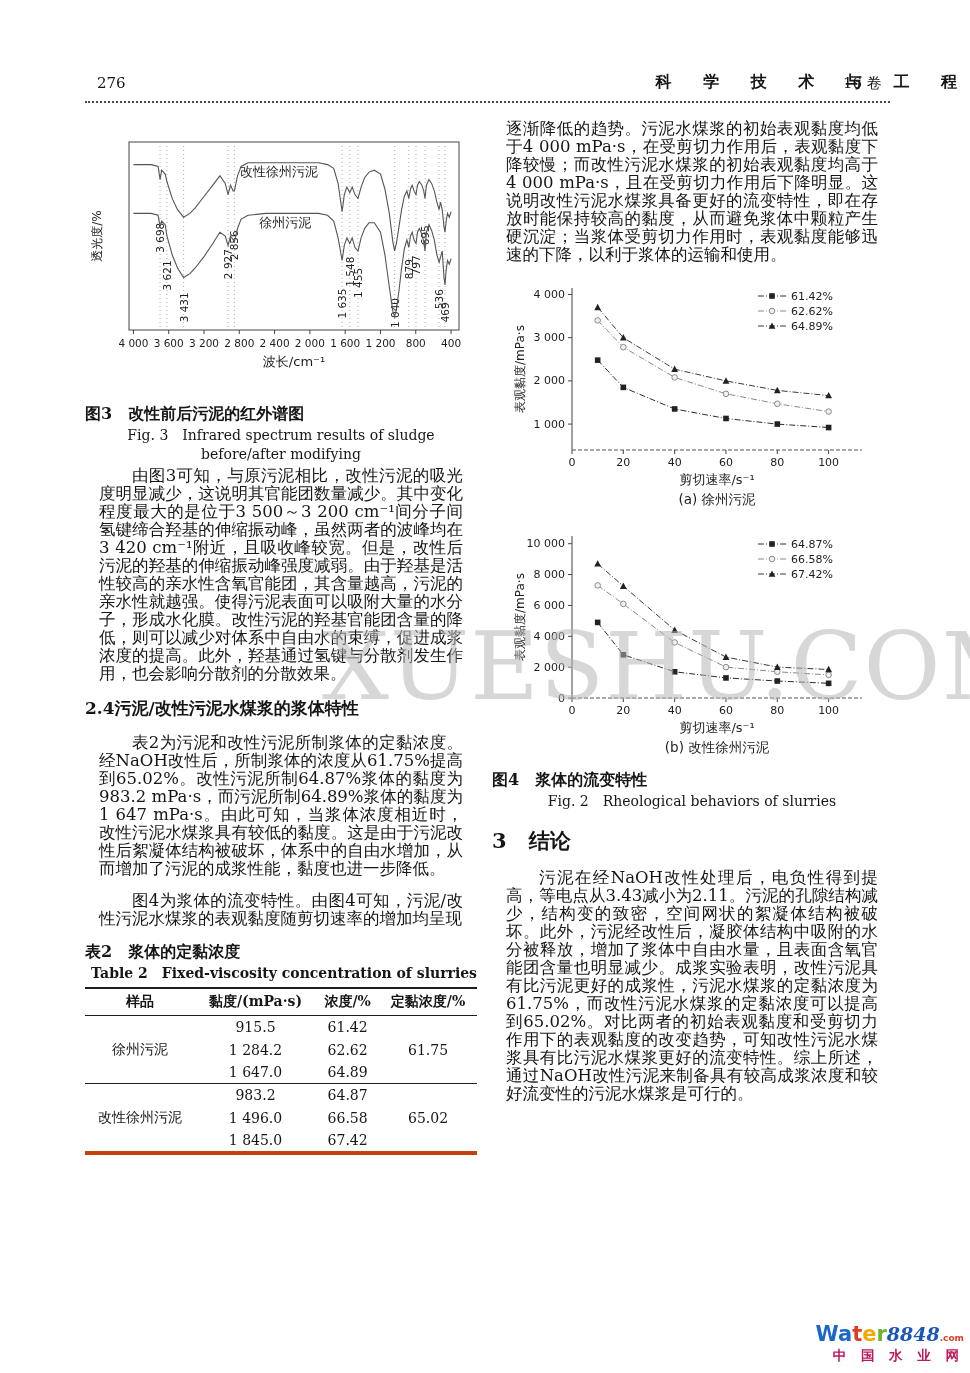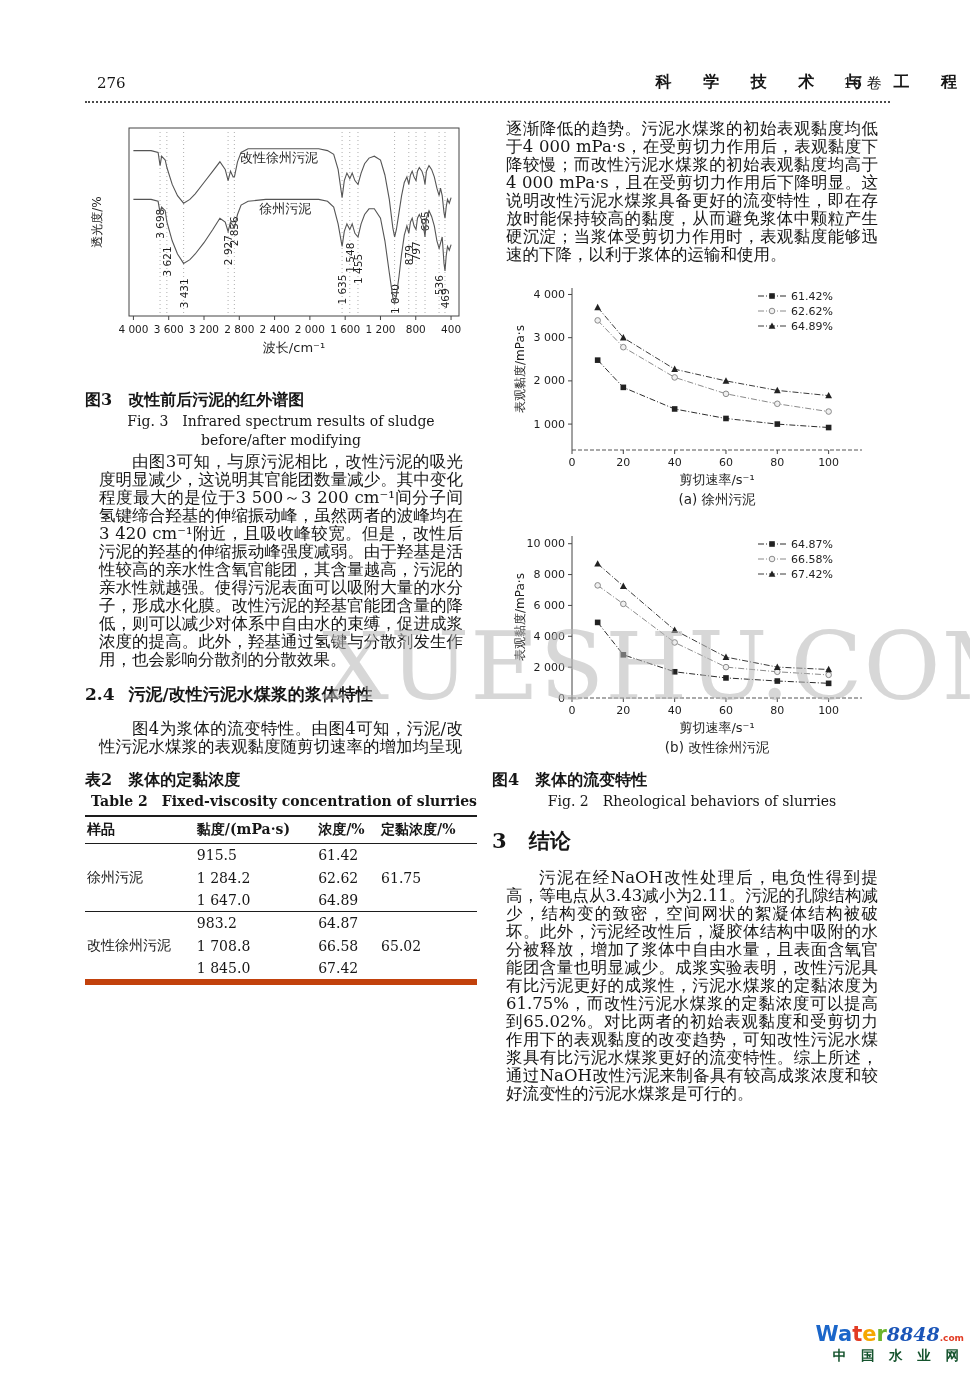--- a/index.html
+++ b/index.html
@@ -5,35 +5,35 @@
   html,body{margin:0;padding:0;background:#e8e8e8;}
   .page{position:relative;width:970px;height:1373px;background:#ffffff;overflow:hidden;
         font-family:"DejaVu Serif","Liberation Serif",serif;color:#161616;margin:0 auto;}
   
   .hdr-pagenum{position:absolute;left:97px;top:74px;font-size:15px;}
   .hdr-title{position:absolute;left:0;top:72px;width:100%;text-align:right;
              font-size:16px;font-weight:600;letter-spacing:13px;}
   .hdr-vol{position:absolute;left:843px;top:74px;font-size:15px;}
   .hdr-rule{position:absolute;left:85px;top:101px;width:805px;border-top:2px dotted #4a4a4a;}
   
-  .col-left{position:absolute;left:85px;top:114px;width:392px;}
+  .col-left{position:absolute;left:85px;top:128px;width:392px;}
   .col-right{position:absolute;left:492px;top:106px;width:400px;}
   .para{font-size:16.5px;line-height:18px;text-align:justify;margin:14px;}
   .indent{text-indent:2em;}
   .cap-cn{font-size:16px;font-weight:bold;text-align:left;margin:4px 0 2px 0;}
   .cap-en{font-size:14px;text-align:center;margin:1px 0;}
   .sec-small{font-size:17px;font-weight:bold;margin:8px 0 6px 0;}
-  .sec-small .num{margin-right:14px;}
+  .sec-small .num{}
   .sec-big{font-size:21px;font-weight:bold;margin:16px 0 12px 0;}
   .sec-big .num{margin-right:22px;}
   .chart-box{margin:6px 0 0 2px;}
   .chart-box-r{margin:8px 0 0 14px;}
   
-  .t2{width:100%;border-collapse:collapse;font-size:14px;text-align:left;
-      border-top:2px solid #1d1d1d;border-bottom:6px solid #c2410c;margin-top:4px;}
+  .t2{width:100%;border-collapse:collapse;font-size:14px;text-align:center;
+      border-top:2px solid #1d1d1d;border-bottom:4px solid #c2410c;margin-top:4px;}
   .t2 th{font-weight:bold;border-bottom:1px solid #1d1d1d;padding:4px 2px;font-size:14px;}
   .t2 td{padding:3.2px 2px;}
   .t2 tr.group-sep td{border-top:1px solid #1d1d1d;}
   
   .watermark{position:absolute;left:322px;top:620px;font-size:94px;line-height:1;
              color:#b7b7b7;opacity:0.55;font-family:"DejaVu Serif",serif;
              letter-spacing:1px;z-index:40;pointer-events:none;white-space:nowrap;}
   
   .logo{position:absolute;right:6px;bottom:8px;width:150px;text-align:right;z-index:50;
         font-family:"DejaVu Sans","Liberation Sans",sans-serif;margin-top:16px;}
@@ -112,20 +112,21 @@
           <text x="207" y="232" font-size="13" fill="#1d1d1d" text-anchor="middle">波长/cm⁻¹</text>
           <text x="14" y="102" font-size="12" fill="#1d1d1d" text-anchor="middle" transform="rotate(-90 14 102)">透光度/%</text>
         </svg></div>
     <div class="cap-cn">图3　改性前后污泥的红外谱图</div>
     <div class="cap-en">Fig. 3　Infrared spectrum results of sludge</div>
     <div class="cap-en">before/after modifying</div>
     <p class="para indent" style="margin-top:5px;">由图3可知，与原污泥相比，改性污泥的吸光度明显减少，这说明其官能团数量减少。其中变化程度最大的是位于3 500～3 200 cm⁻¹间分子间氢键缔合羟基的伸缩振动峰，虽然两者的波峰均在3 420 cm⁻¹附近，且吸收峰较宽。但是，改性后污泥的羟基的伸缩振动峰强度减弱。由于羟基是活性较高的亲水性含氧官能团，其含量越高，污泥的亲水性就越强。使得污泥表面可以吸附大量的水分子，形成水化膜。改性污泥的羟基官能团含量的降低，则可以减少对体系中自由水的束缚，促进成浆浓度的提高。此外，羟基通过氢键与分散剂发生作用，也会影响分散剂的分散效果。</p>
     <div class="sec-small">
       <span class="num">2.4</span><span>污泥/改性污泥水煤浆的浆体特性</span>
     </div>
+    <p class="para indent">表2为污泥和改性污泥所制浆体的定黏浓度。经NaOH改性后，所制浆体的浓度从61.75%提高到65.02%。改性污泥所制64.87%浆体的黏度为983.2 mPa·s，而污泥所制64.89%浆体的黏度为1 647 mPa·s。由此可知，当浆体浓度相近时，改性污泥水煤浆具有较低的黏度。这是由于污泥改性后絮凝体结构被破坏，体系中的自由水增加，从而增加了污泥的成浆性能，黏度也进一步降低。</p>
     <p class="para indent">图4为浆体的流变特性。由图4可知，污泥/改性污泥水煤浆的表观黏度随剪切速率的增加均呈现</p>
     <div class="cap-cn" style="margin-top:10px;">表2　浆体的定黏浓度</div>
     <div class="cap-en" style="font-weight:bold;text-align:right;">Table 2　Fixed-viscosity concentration of slurries</div>
     <div id="table2-container">
         <table class="t2">
           <thead>
             <tr>
               <th>样品</th>
               <th>黏度/(mPa·s)</th>
               <th>浓度/%</th>
@@ -147,21 +148,21 @@
               <td>1 647.0</td>
               <td>64.89</td>
             </tr>
             <tr class="group-sep">
               <td rowspan="3">改性徐州污泥</td>
               <td>983.2</td>
               <td>64.87</td>
               <td rowspan="3">65.02</td>
             </tr>
             <tr>
-              <td>1 708.8</td>
+              <td>1 496.0</td>
               <td>66.58</td>
             </tr>
             <tr>
               <td>1 845.0</td>
               <td>67.42</td>
             </tr>
           </tbody>
         </table>
       </div>
   </div>
@@ -293,16 +294,16 @@
     </div>
     <p class="para indent">污泥在经NaOH改性处理后，电负性得到提高，等电点从3.43减小为2.11。污泥的孔隙结构减少，结构变的致密，空间网状的絮凝体结构被破坏。此外，污泥经改性后，凝胶体结构中吸附的水分被释放，增加了浆体中自由水量，且表面含氧官能团含量也明显减少。成浆实验表明，改性污泥具有比污泥更好的成浆性，污泥水煤浆的定黏浓度为61.75%，而改性污泥水煤浆的定黏浓度可以提高到65.02%。对比两者的初始表观黏度和受剪切力作用下的表观黏度的改变趋势，可知改性污泥水煤浆具有比污泥水煤浆更好的流变特性。综上所述，通过NaOH改性污泥来制备具有较高成浆浓度和较好流变性的污泥水煤浆是可行的。</p>
   </div>
 
   <div class="watermark">XUESHU.COM</div>
 
   <div class="logo">
     <div class="logo-line1">
       <span class="logo-word" id="logo-word"><span style="color: rgb(27, 102, 201);">W</span><span style="color: rgb(27, 102, 201);">a</span><span style="color: rgb(226, 59, 36);">t</span><span style="color: rgb(246, 167, 0);">e</span><span style="color: rgb(108, 181, 45);">r</span></span><span class="logo-num" id="logo-num" style="color: rgb(27, 85, 184);">8848</span><span class="logo-com" id="logo-com" style="color: rgb(226, 59, 36);">.com</span>
     </div>
-    <div class="logo-tag" id="logo-tag" style="color: #14532d;">中 国 水 业 网</div>
+    <div class="logo-tag" id="logo-tag" style="color: #be185d;">中 国 水 业 网</div>
   </div>
 
 </div>
 
 </body></html>

